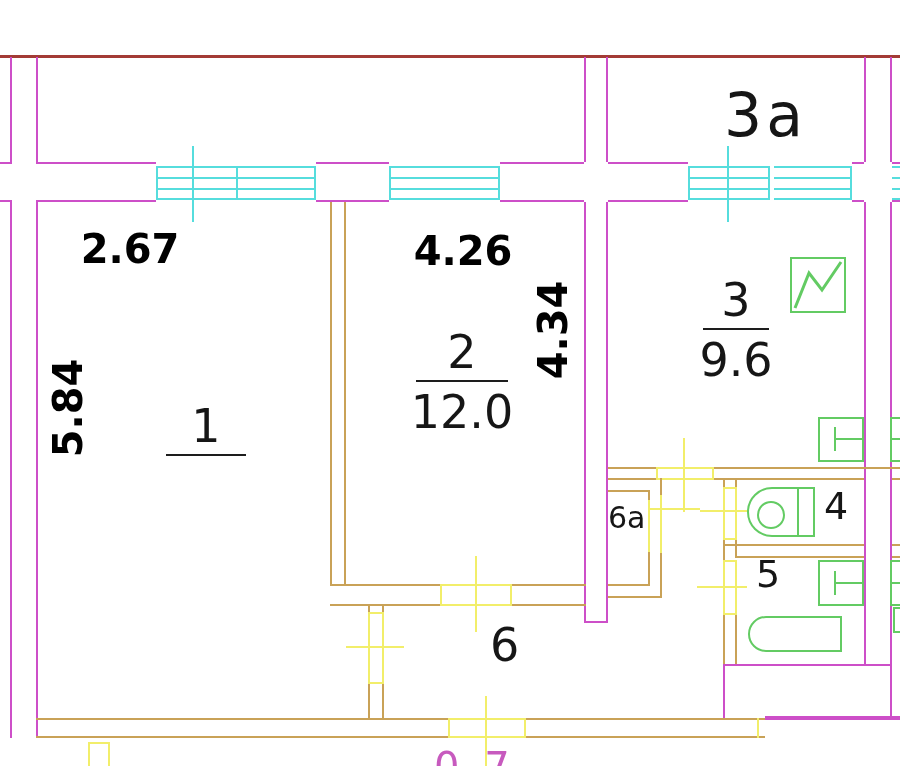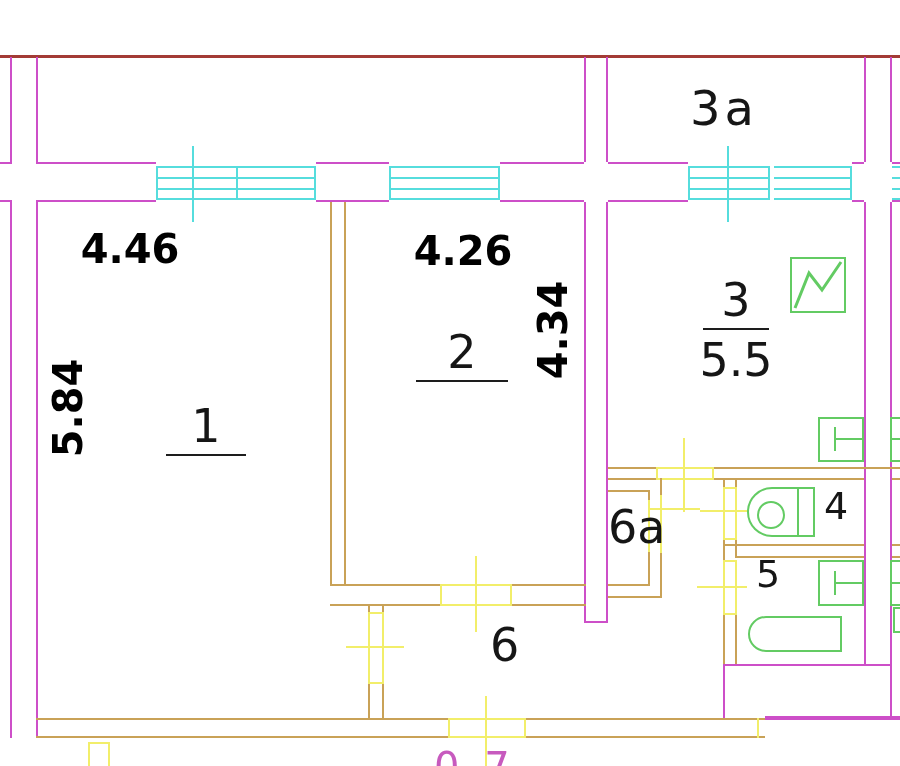--- a/index.html
+++ b/index.html
@@ -186,41 +186,42 @@
   <div class="grbox" style="left:818px;top:417px;width:46px;height:45px;"></div>
   <div class="grbox" style="left:818px;top:560px;width:46px;height:46px;"></div>
   <div class="grbox" style="left:890px;top:417px;width:16px;height:45px;"></div>
   <div class="grbox" style="left:890px;top:560px;width:16px;height:46px;"></div>
   <div class="grbox" style="left:893px;top:607px;width:12px;height:26px;"></div>
   <div class="grbox" style="left:747px;top:487px;width:52px;height:50px;border-radius:25px 0 0 25px;"></div>
   <div class="grbox" style="left:757px;top:501px;width:28px;height:28px;border-radius:50%;"></div>
   <div class="grbox" style="left:797px;top:487px;width:18px;height:50px;"></div>
   <div class="grbox" style="left:748px;top:616px;width:94px;height:36px;border-radius:18px 0 0 18px;"></div>
 
-  <div class="lbl" style="left:690px;top:80px;font-size:48px;letter-spacing:4px;">3a</div>
-
-  <div class="dim" style="left:75px;top:226px;width:110px;">4.46</div>
+  <div class="lbl" style="left:724px;top:80px;font-size:60px;letter-spacing:4px;">3a</div>
+
+  <div class="dim" style="left:75px;top:226px;width:110px;">2.67</div>
   <div class="dim" style="left:408px;top:228px;width:110px;">4.26</div>
   <div class="dim rot" style="left:12px;top:386px;width:110px;height:44px;">5.84</div>
   <div class="dim rot" style="left:497px;top:308px;width:110px;height:44px;">4.34</div>
 
   <div class="frac" style="left:150px;top:400px;width:112px;">
     <div class="num">1</div>
     <div class="bar" style="width:80px;"></div>
   </div>
   <div class="frac" style="left:406px;top:326px;width:112px;">
     <div class="num">2</div>
     <div class="bar" style="width:92px;"></div>
+    <div class="area">12.0</div>
   </div>
   <div class="frac" style="left:686px;top:274px;width:100px;">
     <div class="num">3</div>
     <div class="bar" style="width:66px;"></div>
-    <div class="area">5.5</div>
+    <div class="area">9.6</div>
   </div>
 
   <div class="lbl" style="left:824px;top:484px;font-size:38px;">4</div>
   <div class="lbl" style="left:756px;top:552px;font-size:38px;">5</div>
   <div class="lbl" style="left:490px;top:618px;font-size:46px;">6</div>
-  <div class="lbl" style="left:608px;top:500px;font-size:46px;">6a</div>
+  <div class="lbl" style="left:608px;top:500px;font-size:30px;">6a</div>
 
   <div id="partial-label">0.7</div>
 
 </div>
 
 </body></html>

